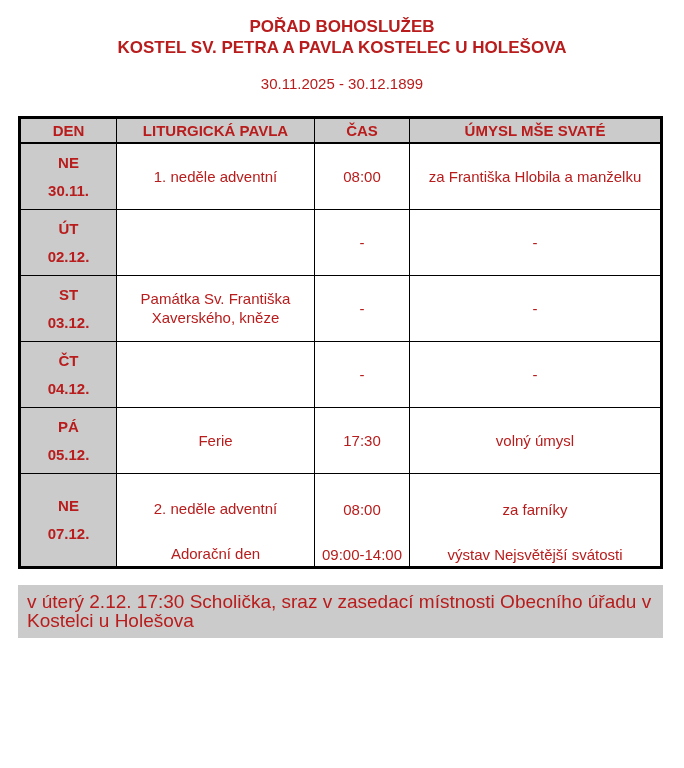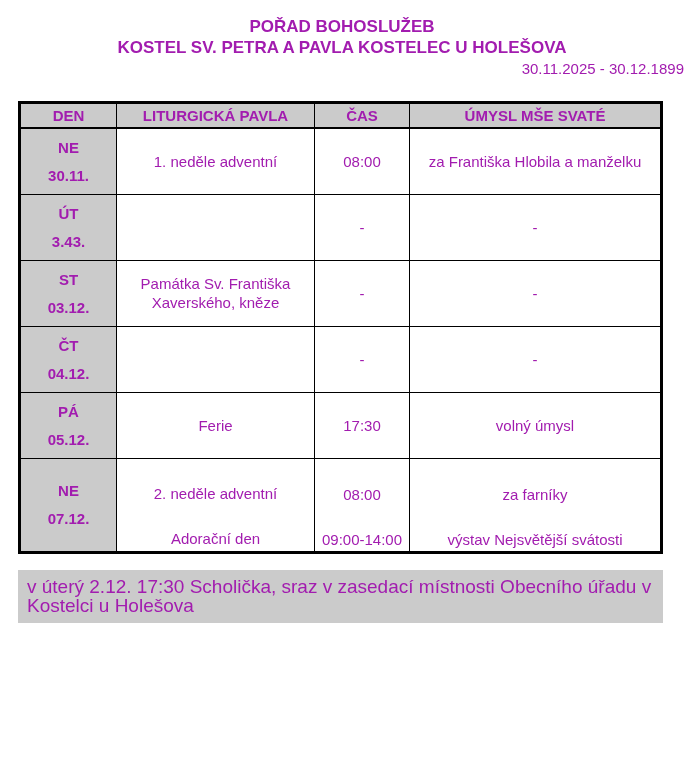--- a/index.html
+++ b/index.html
@@ -4,27 +4,27 @@
 <style>
   :root{
     --shade:#cbcbcb;
     --note-bg:#cbcbcb;
     --border-color:#000000;
   }
   html,body{margin:0;padding:0;}
   body{background:#ffffff;}
   .page{
     width:684px;height:768px;
-    background:#ffffff;color:#a21caf;
+    background:#ffffff;color:#b91c1c;
     font-family:"Liberation Sans","DejaVu Sans",sans-serif;
     overflow:hidden;position:relative;
   }
   .titles{text-align:center;padding-top:16px;}
   .title{font-size:17px;font-weight:bold;line-height:21px;}
-  .date-range{font-size:15px;font-weight:normal;line-height:20px;margin-top:1px;text-align:right;}
+  .date-range{font-size:15px;font-weight:normal;line-height:20px;margin-top:16px;}
 
   table.schedule{
     margin:22px 0 0 18px;
     width:642px;
     border-collapse:collapse;
     table-layout:fixed;
     border:3px solid var(--border-color);
   }
   col.c-day{width:97px;}
   col.c-liturgy{width:198px;}
@@ -112,21 +112,21 @@
         <td class="liturgy-cell">1. neděle adventní</td>
         <td class="time-cell">08:00</td>
         <td class="intention-cell">za Františka Hlobila a manželku</td>
       </tr>
 
 
       <tr class="data-row">
         <td class="day-cell">
           <span class="day-wrap">
               <span>ÚT</span>
-              <span>3.43.</span>
+              <span>02.12.</span>
             </span>
         </td>
         <td class="liturgy-cell"></td>
         <td class="time-cell">-</td>
         <td class="intention-cell">-</td>
       </tr>
 
       <tr class="data-row">
         <td class="day-cell">
           <span class="day-wrap">

